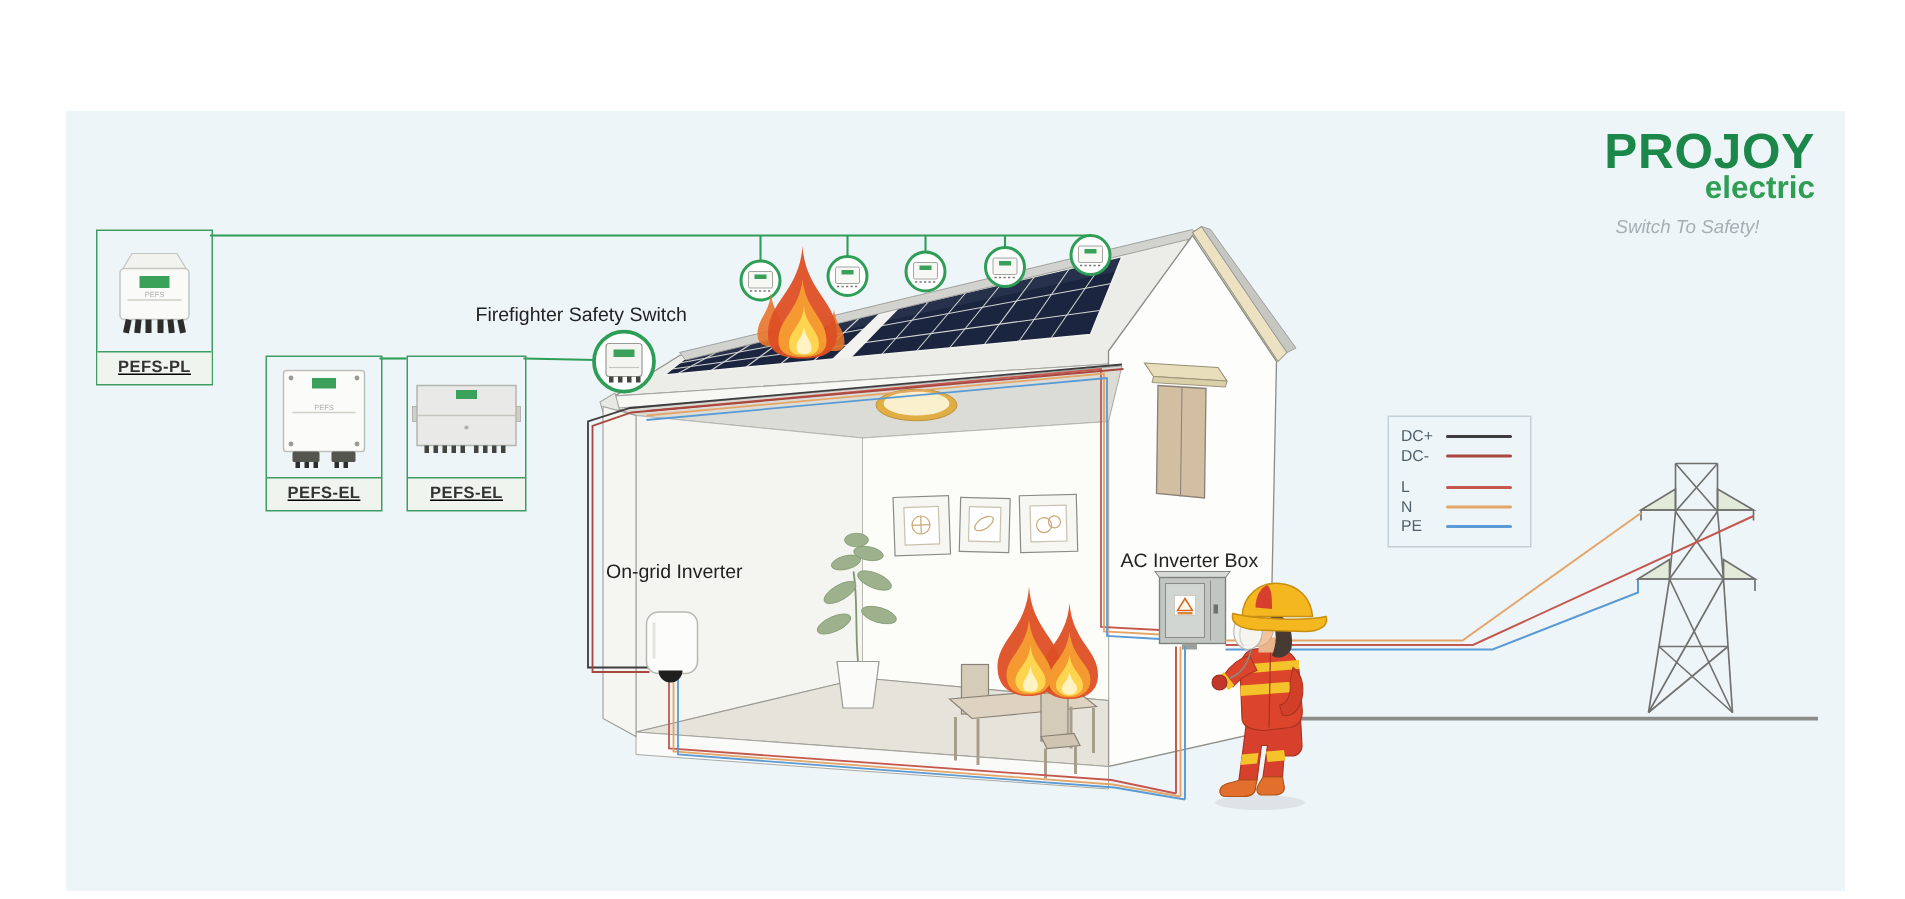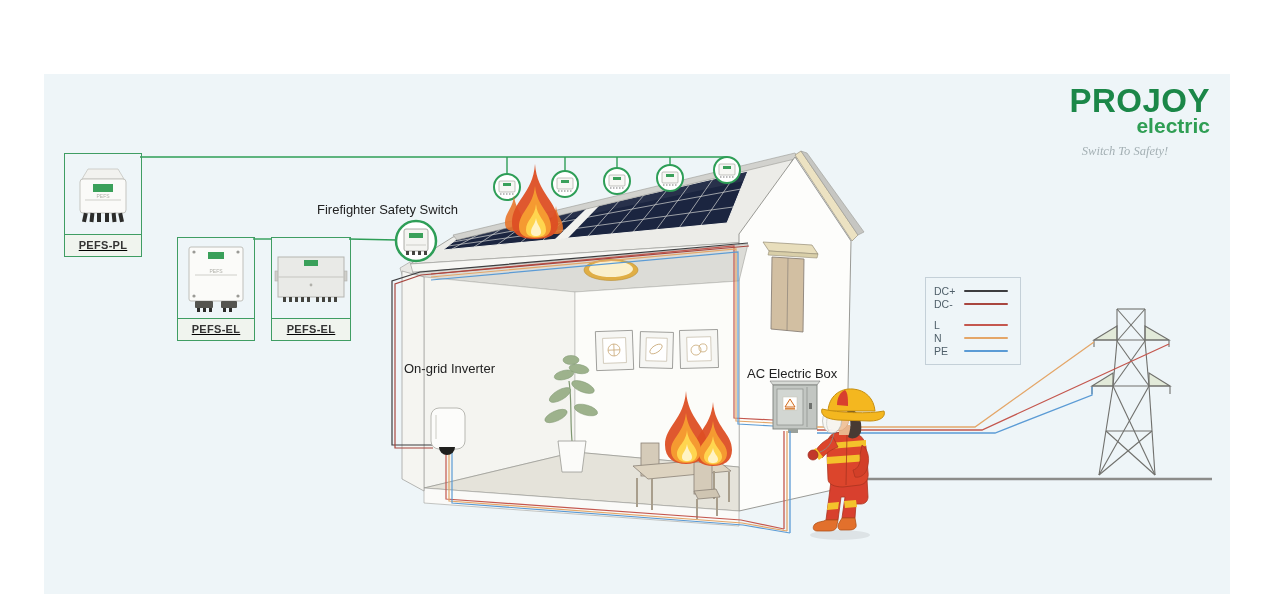--- a/index.html
+++ b/index.html
@@ -5,39 +5,39 @@
   html,body{margin:0;padding:0;background:#ffffff;}
   #stage{position:relative;width:1270px;height:599px;background:#ffffff;overflow:hidden;
          font-family:"Liberation Sans",sans-serif;margin-top:29px;}
   .canvas{position:absolute;left:44px;top:45px;width:1186px;height:520px;background:#eef5f8;}
   #scene{position:absolute;left:0;top:0;width:1270px;height:599px;z-index:1;}
   .ov{position:absolute;z-index:2;}
   
   .logo{left:1040px;top:57px;width:170px;text-align:right;}
   .logo .name{font-size:33px;font-weight:bold;letter-spacing:.5px;line-height:30px;}
   .logo .sub{font-size:21px;font-weight:bold;margin-top:-2px;}
-  .logo .tag{font-family:Liberation Serif, serif;font-style:italic;font-size:12.5px;margin-top:6px;text-align:center;}
+  .logo .tag{font-family:Liberation Sans, sans-serif;font-style:italic;font-size:12.5px;margin-top:6px;text-align:center;}
   
   .comp{border:1px solid #3f9d63;text-decoration:underline;}
   .comp .img{display:flex;align-items:center;justify-content:center;height:80px;}
   .comp .lbl{height:21px;line-height:21px;text-align:center;font-size:11px;font-weight:bold;
              color:#333;background:#f0f4ee;border-top:1px solid #3f9d63;letter-spacing:.3px;}
   #pefs-pl{left:64px;top:124px;width:76px;}
   #pefs-el-1{left:177px;top:208px;width:76px;}
   #pefs-el-2{left:271px;top:208px;width:78px;}
   
   .legend{left:925px;top:248px;width:96px;border:1px solid #c4d0d8;padding:6px 12px 7px 8px;box-sizing:border-box;}
   .lg-row{display:flex;align-items:center;height:13px;}
   .lg-row.gap{margin-top:8px;}
   .lg-row span{font-size:10.5px;color:#50606a;width:32px;}
   .lg-row i{display:block;height:2px;width:46px;margin-left:auto;border-radius:1px;}
   
   .ann{font-size:13px;color:#222;white-space:nowrap;}
   #ann-ffs{left:317px;top:173px;text-align:right;}
-  #ann-inv{left:404px;top:332px;}
+  #ann-inv{left:404px;top:344px;}
   #ann-acb{left:747px;top:337px;}
 </style>
 </head>
 <body>
 
 <div id="stage">
   <div class="canvas"></div>
 
   <svg id="scene" viewBox="0 0 1270 599" xmlns="http://www.w3.org/2000/svg">
 
@@ -420,14 +420,14 @@
       <i style="background: rgb(228, 166, 104);"></i>
     </div>
     <div class="lg-row">
       <span>PE</span>
       <i style="background: rgb(91, 155, 213);"></i>
     </div>
   </div>
 
   <div id="ann-ffs" class="ov ann">Firefighter Safety Switch</div>
   <div id="ann-inv" class="ov ann">On-grid Inverter</div>
-  <div id="ann-acb" class="ov ann">AC Electric Box</div>
+  <div id="ann-acb" class="ov ann">AC Inverter Box</div>
 </div>
 
 </body></html>

